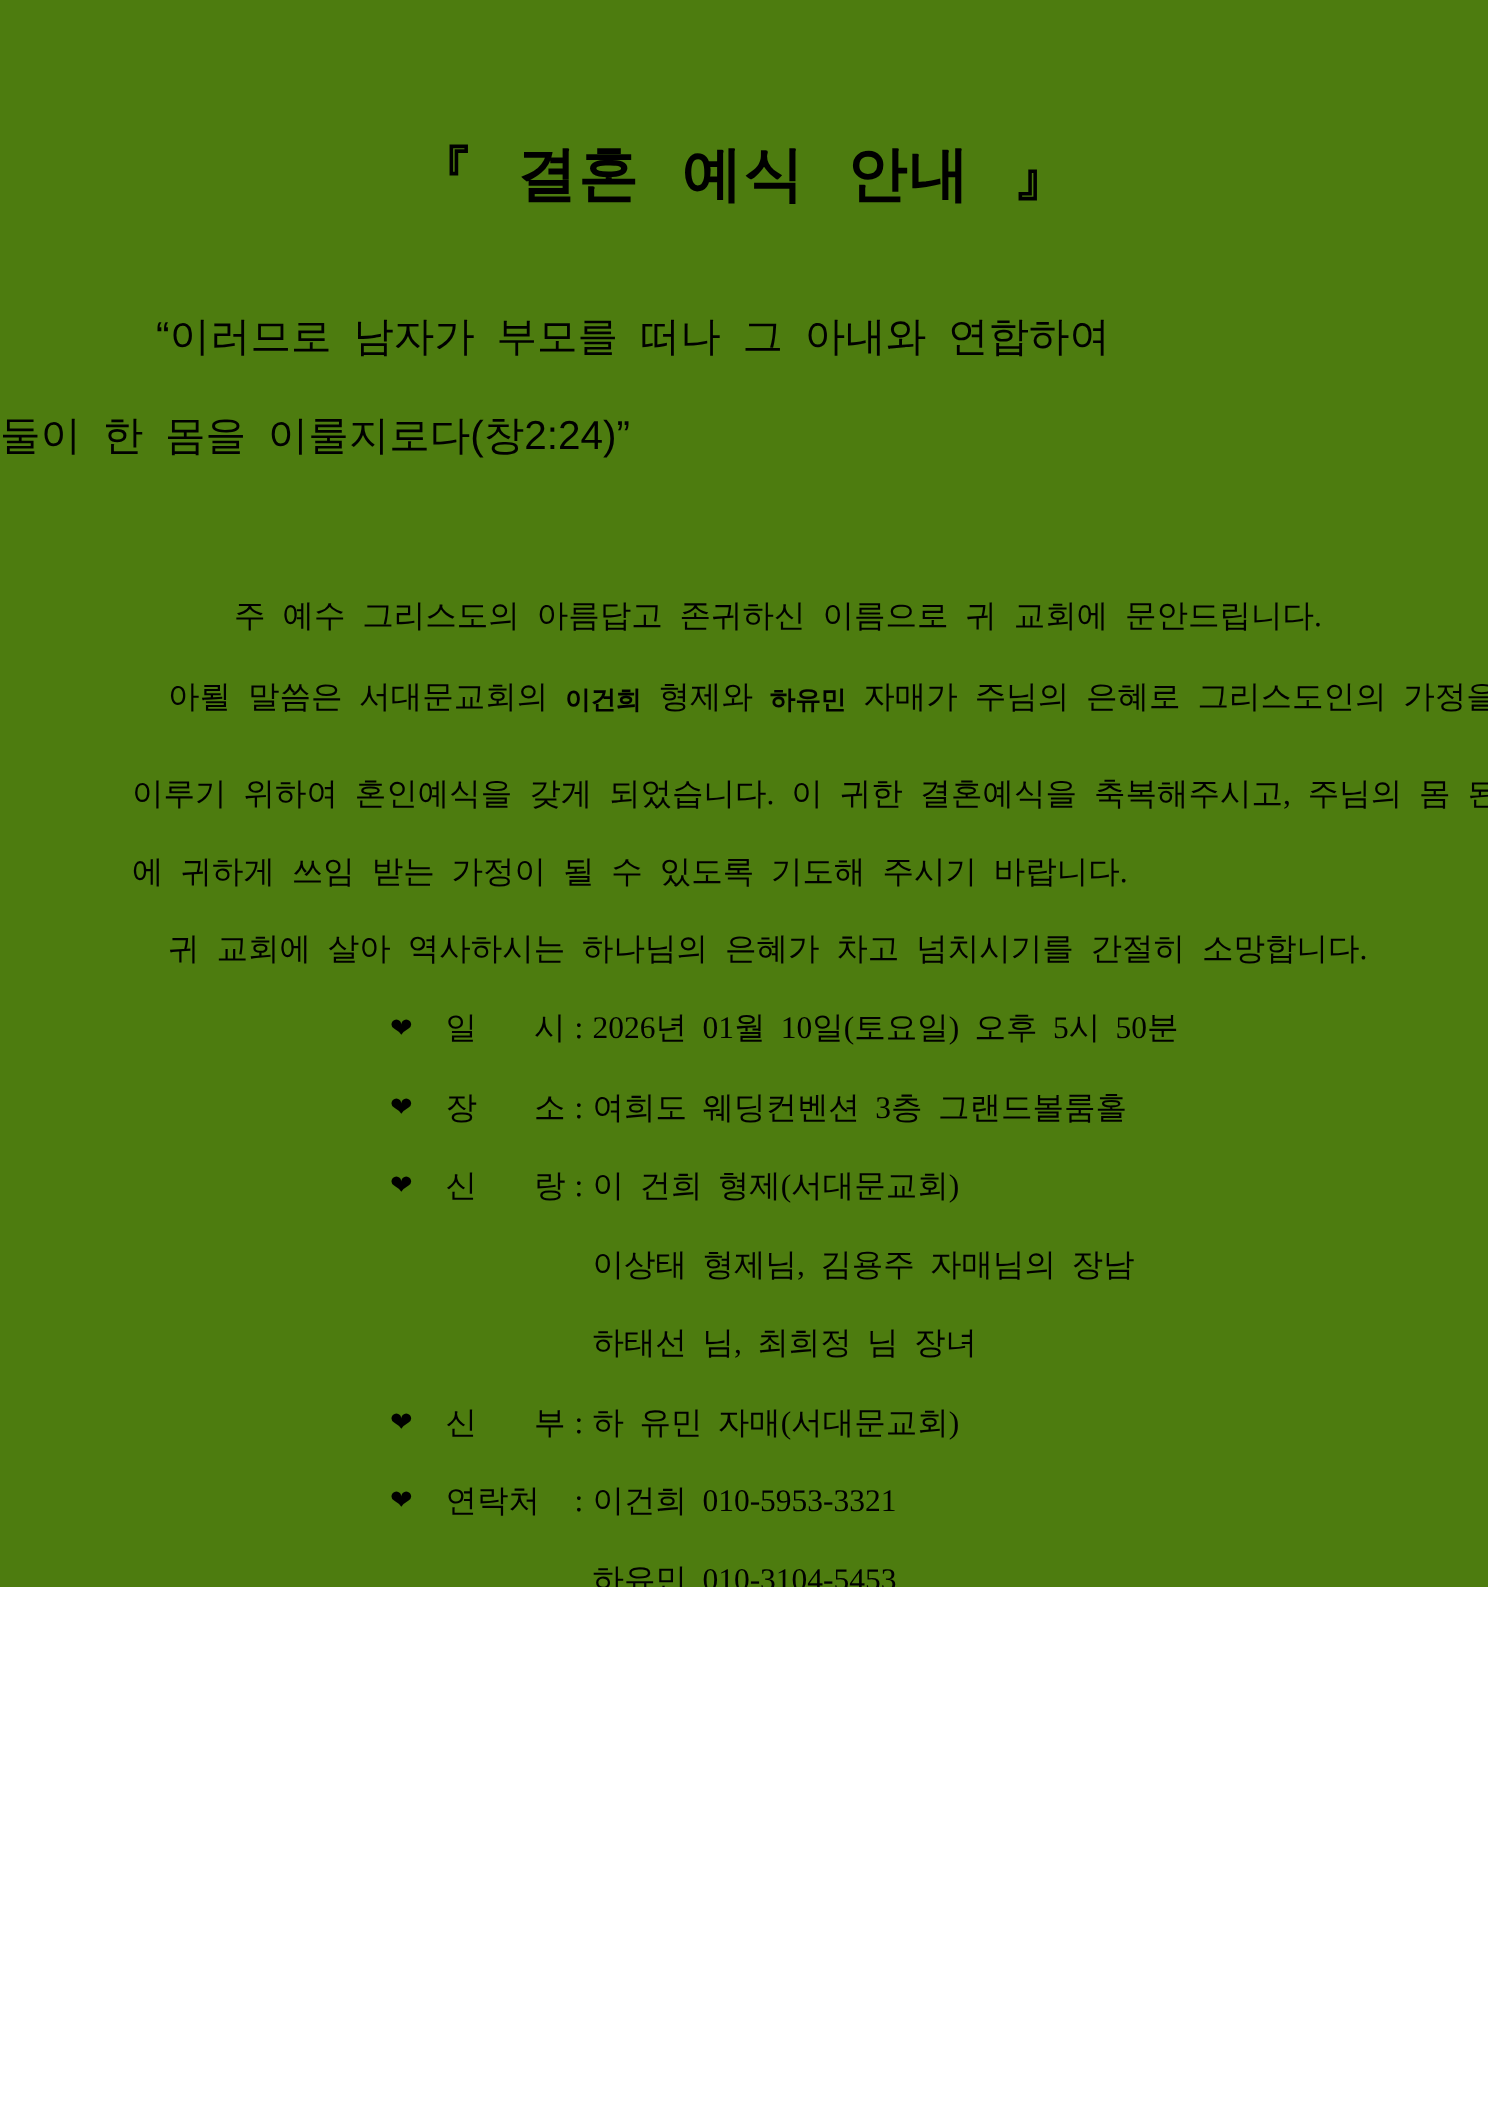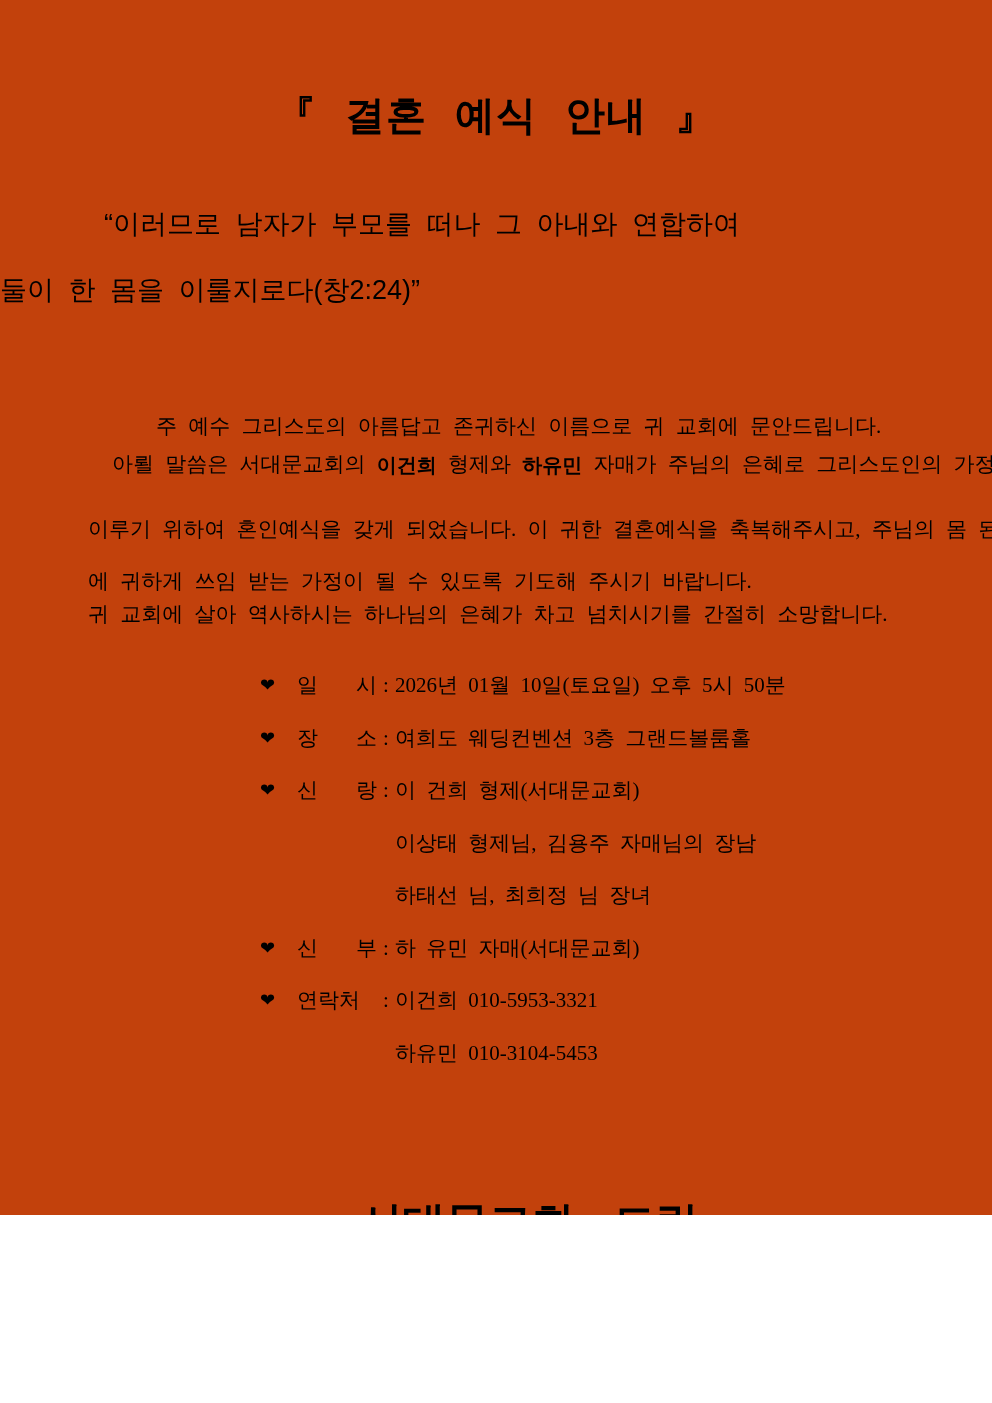--- a/index.html
+++ b/index.html
@@ -1,20 +1,20 @@
 <!DOCTYPE html>
 <html><head>
 <meta charset="utf-8">
 <style>
   html, body { margin: 0; padding: 0; background: #ffffff; }
   .page {
     position: relative;
     width: 992px;
-    height: 1215px;
-    background: #c2410c;
+    height: 1058px;
+    background: #4d7c0f;
     color: #000000;
     overflow: hidden;
   }
   .sans  { font-family: "Liberation Sans", "DejaVu Sans", sans-serif; }
   .serif { font-family: "Liberation Serif", "DejaVu Serif", serif; }
 
   .title {
     position: absolute;
     top: 88px; left: 0; width: 100%;
     text-align: center;
@@ -36,30 +36,30 @@
   .quote-l1 { top: 206px; padding-left: 104px; }
   .quote-l2 { top: 272px; }
 
   .body-line {
     position: absolute;
     left: 88px; right: 86px;
     font-size: 21px;
     word-spacing: 6px;
     white-space: nowrap;
   }
-  .bl1 { top: 396px; padding-left: 68px; margin-top: 16px; }
+  .bl1 { top: 396px; padding-left: 68px; }
   .bl2 { top: 450px; padding-left: 24px; }
   .bl3 { top: 515px; }
   .bl4 { top: 567px; }
-  .bl5 { top: 600px; }
+  .bl5 { top: 618px; margin-left: 24px; }
 
   .bold-name {
     font-family: "Liberation Sans", "DejaVu Sans", sans-serif;
     font-weight: bold;
-    font-size: 20px;
+    font-size: 17px;
     vertical-align: -1px;
   }
 
   .details {
     position: absolute;
     left: 228px; top: 671px;
     font-size: 21px;
     word-spacing: 5px;
     white-space: nowrap;
     margin-left: 32px;

